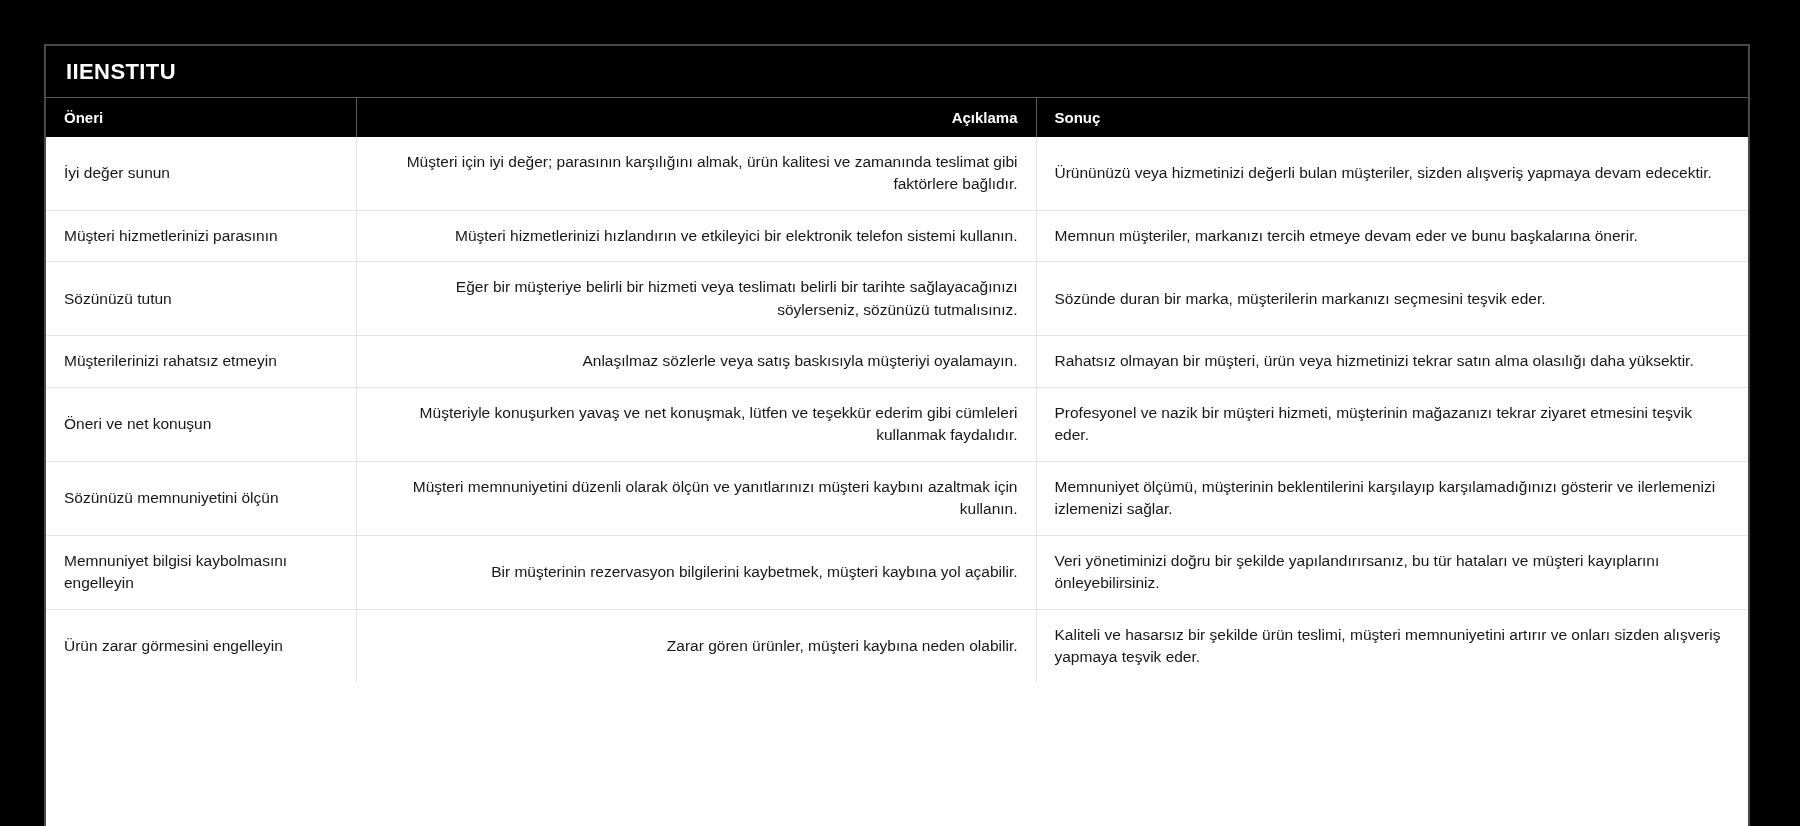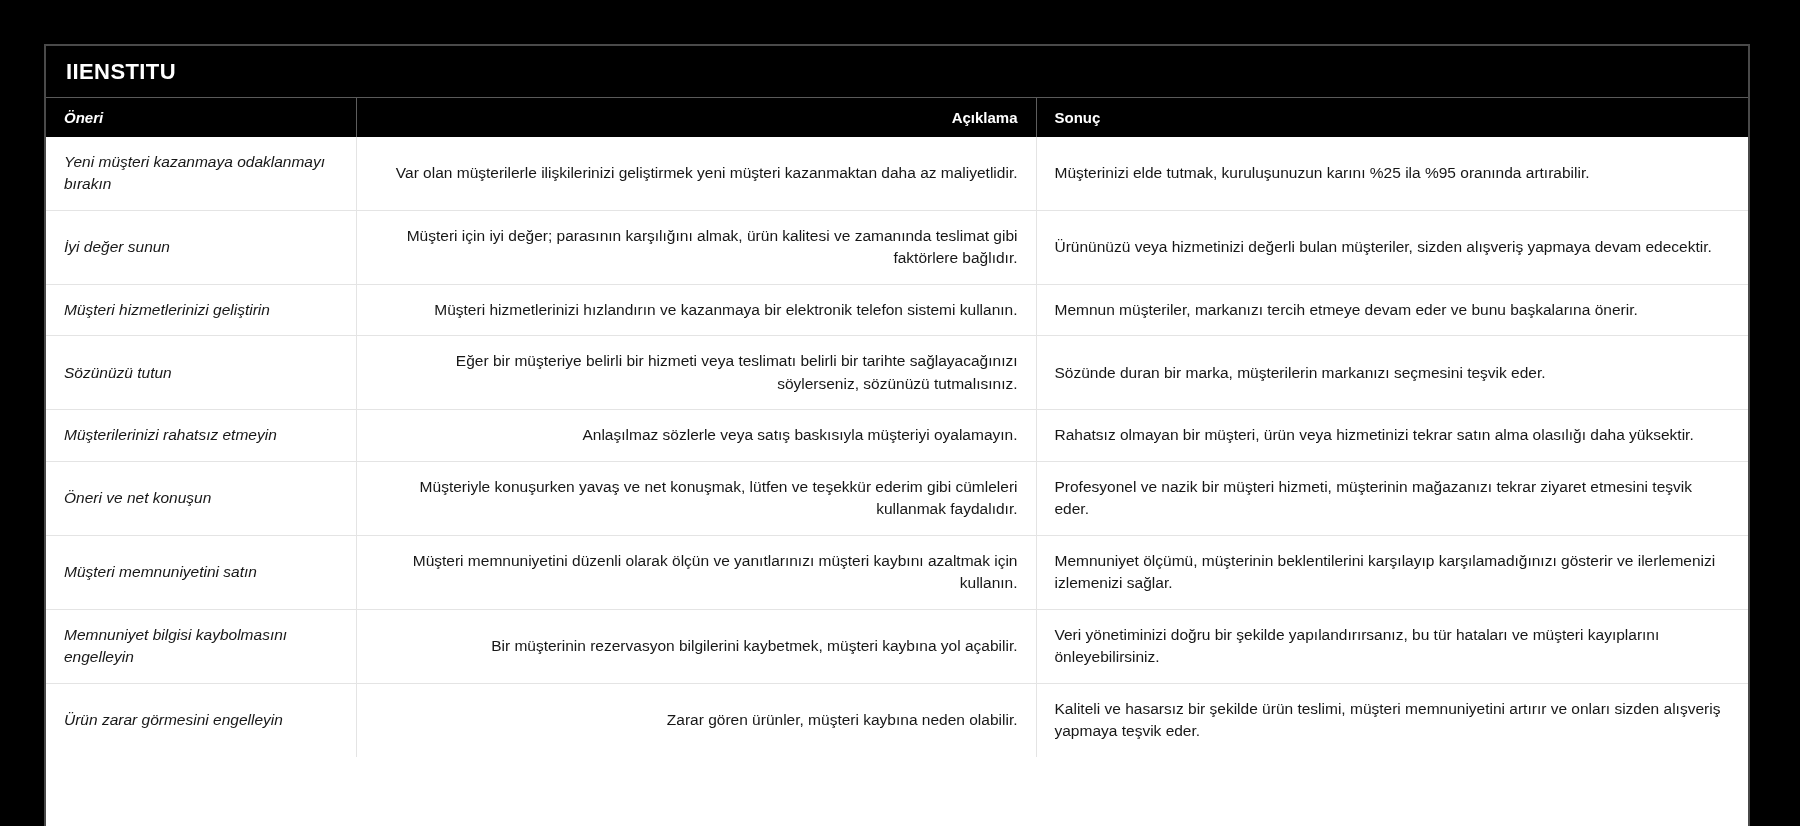--- a/index.html
+++ b/index.html
@@ -64,21 +64,21 @@
     color:#171717;
     line-height:1.45;
     padding:14px 18px;
     vertical-align:middle;
     border-bottom:1px solid #e4e4e4;
     border-right:1px solid #e4e4e4;
     box-sizing:border-box;
   }
   tbody td:last-child{border-right:none;}
   tbody tr:last-child td{border-bottom:none;}
-  .c1{width:310px;font-style:italic;}
+  .c1{width:310px;}
   .c2{width:680px;text-align:right;}
   .c3{width:auto;margin-left:19px;}
   .scroll{
     flex:1 1 auto;
     overflow:hidden;
   }
 </style>
 </head>
 <body>
 
@@ -93,51 +93,46 @@
       <table>
         <thead>
           <tr>
             <th class="c1">Öneri</th>
             <th class="c2">Açıklama</th>
             <th class="c3">Sonuç</th>
           </tr>
         </thead>
         <tbody>
           <tr>
-            <td class="c1">Yeni müşteri kazanmaya odaklanmayı bırakın</td>
-            <td class="c2">Var olan müşterilerle ilişkilerinizi geliştirmek yeni müşteri kazanmaktan daha az maliyetlidir.</td>
-            <td class="c3">Müşterinizi elde tutmak, kuruluşunuzun karını %25 ila %95 oranında artırabilir.</td>
-          </tr>
-          <tr>
             <td class="c1">İyi değer sunun</td>
             <td class="c2">Müşteri için iyi değer; parasının karşılığını almak, ürün kalitesi ve zamanında teslimat gibi faktörlere bağlıdır.</td>
             <td class="c3">Ürününüzü veya hizmetinizi değerli bulan müşteriler, sizden alışveriş yapmaya devam edecektir.</td>
           </tr>
           <tr>
-            <td class="c1">Müşteri hizmetlerinizi geliştirin</td>
-            <td class="c2">Müşteri hizmetlerinizi hızlandırın ve kazanmaya bir elektronik telefon sistemi kullanın.</td>
+            <td class="c1">Müşteri hizmetlerinizi parasının</td>
+            <td class="c2">Müşteri hizmetlerinizi hızlandırın ve etkileyici bir elektronik telefon sistemi kullanın.</td>
             <td class="c3">Memnun müşteriler, markanızı tercih etmeye devam eder ve bunu başkalarına önerir.</td>
           </tr>
           <tr>
             <td class="c1">Sözünüzü tutun</td>
             <td class="c2">Eğer bir müşteriye belirli bir hizmeti veya teslimatı belirli bir tarihte sağlayacağınızı söylerseniz, sözünüzü tutmalısınız.</td>
             <td class="c3">Sözünde duran bir marka, müşterilerin markanızı seçmesini teşvik eder.</td>
           </tr>
           <tr>
             <td class="c1">Müşterilerinizi rahatsız etmeyin</td>
             <td class="c2">Anlaşılmaz sözlerle veya satış baskısıyla müşteriyi oyalamayın.</td>
             <td class="c3">Rahatsız olmayan bir müşteri, ürün veya hizmetinizi tekrar satın alma olasılığı daha yüksektir.</td>
           </tr>
           <tr>
             <td class="c1">Öneri ve net konuşun</td>
             <td class="c2">Müşteriyle konuşurken yavaş ve net konuşmak, lütfen ve teşekkür ederim gibi cümleleri kullanmak faydalıdır.</td>
             <td class="c3">Profesyonel ve nazik bir müşteri hizmeti, müşterinin mağazanızı tekrar ziyaret etmesini teşvik eder.</td>
           </tr>
           <tr>
-            <td class="c1">Müşteri memnuniyetini satın</td>
+            <td class="c1">Sözünüzü memnuniyetini ölçün</td>
             <td class="c2">Müşteri memnuniyetini düzenli olarak ölçün ve yanıtlarınızı müşteri kaybını azaltmak için kullanın.</td>
             <td class="c3">Memnuniyet ölçümü, müşterinin beklentilerini karşılayıp karşılamadığınızı gösterir ve ilerlemenizi izlemenizi sağlar.</td>
           </tr>
           <tr>
             <td class="c1">Memnuniyet bilgisi kaybolmasını engelleyin</td>
             <td class="c2">Bir müşterinin rezervasyon bilgilerini kaybetmek, müşteri kaybına yol açabilir.</td>
             <td class="c3">Veri yönetiminizi doğru bir şekilde yapılandırırsanız, bu tür hataları ve müşteri kayıplarını önleyebilirsiniz.</td>
           </tr>
           <tr>
             <td class="c1">Ürün zarar görmesini engelleyin</td>

